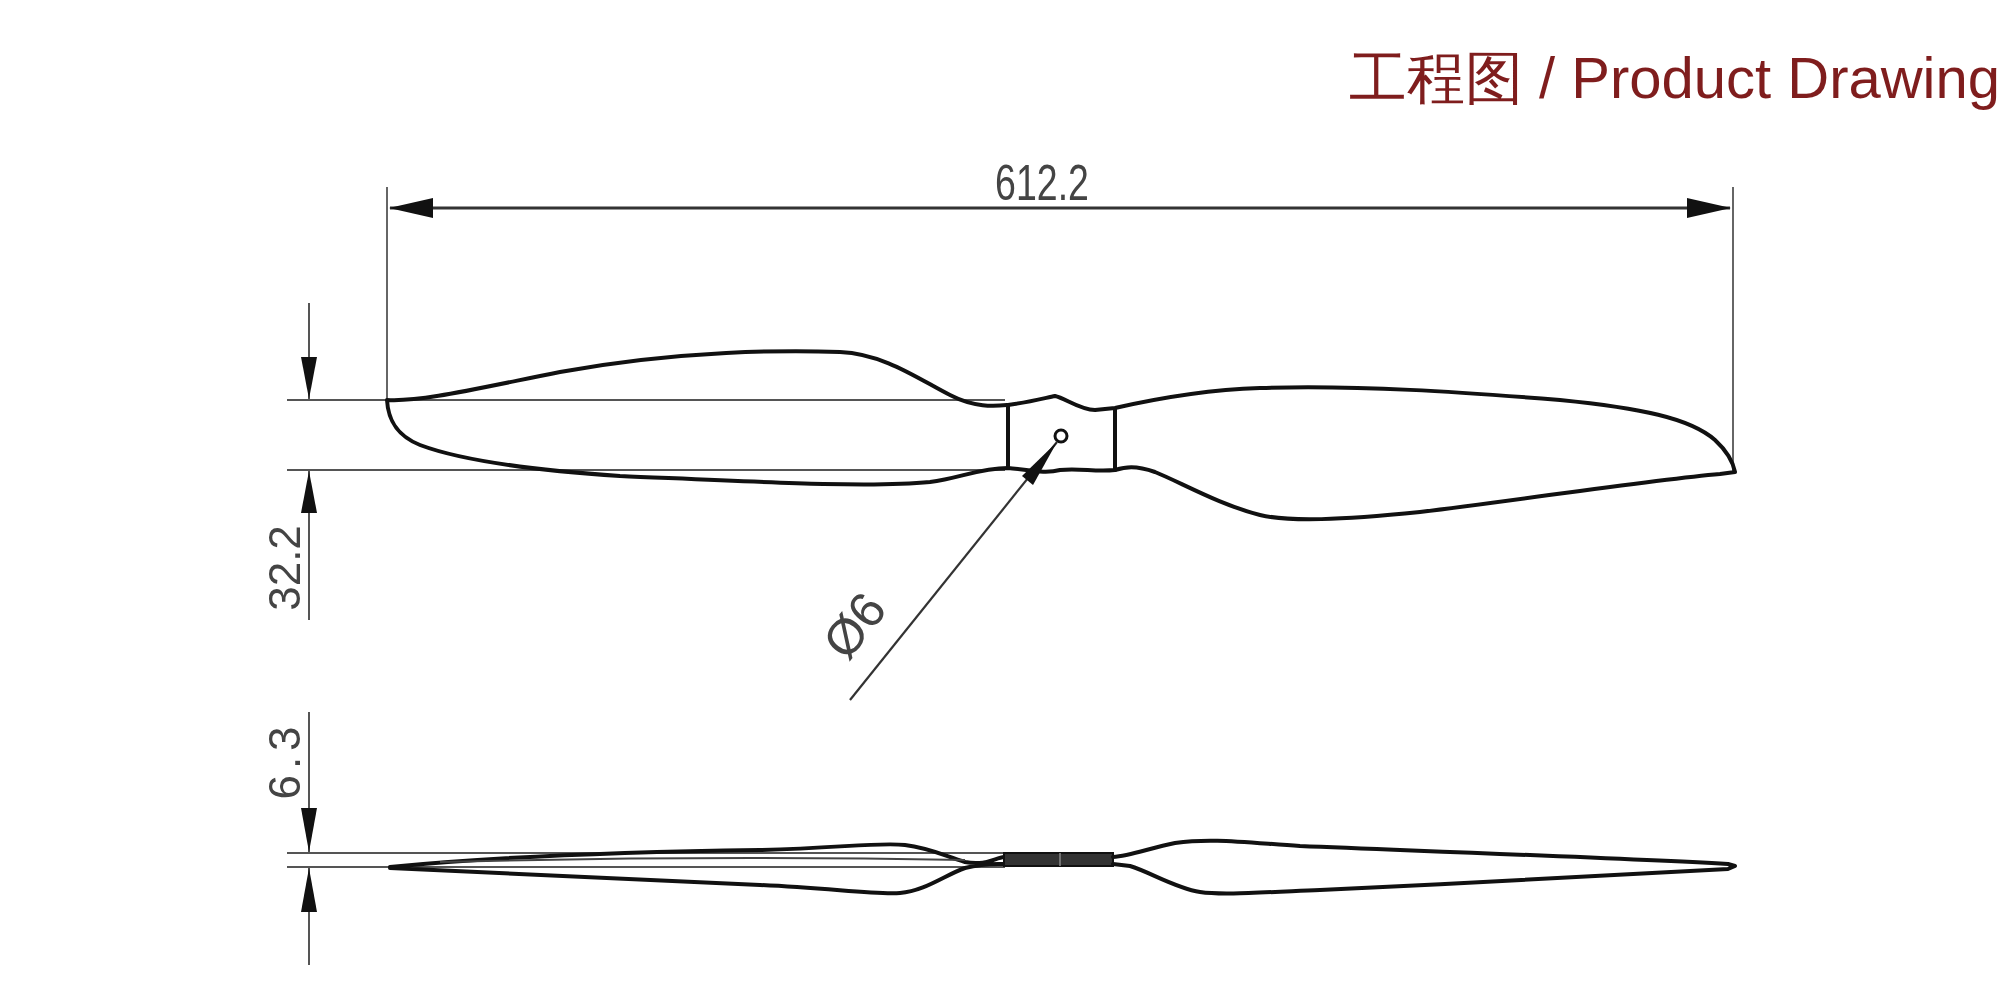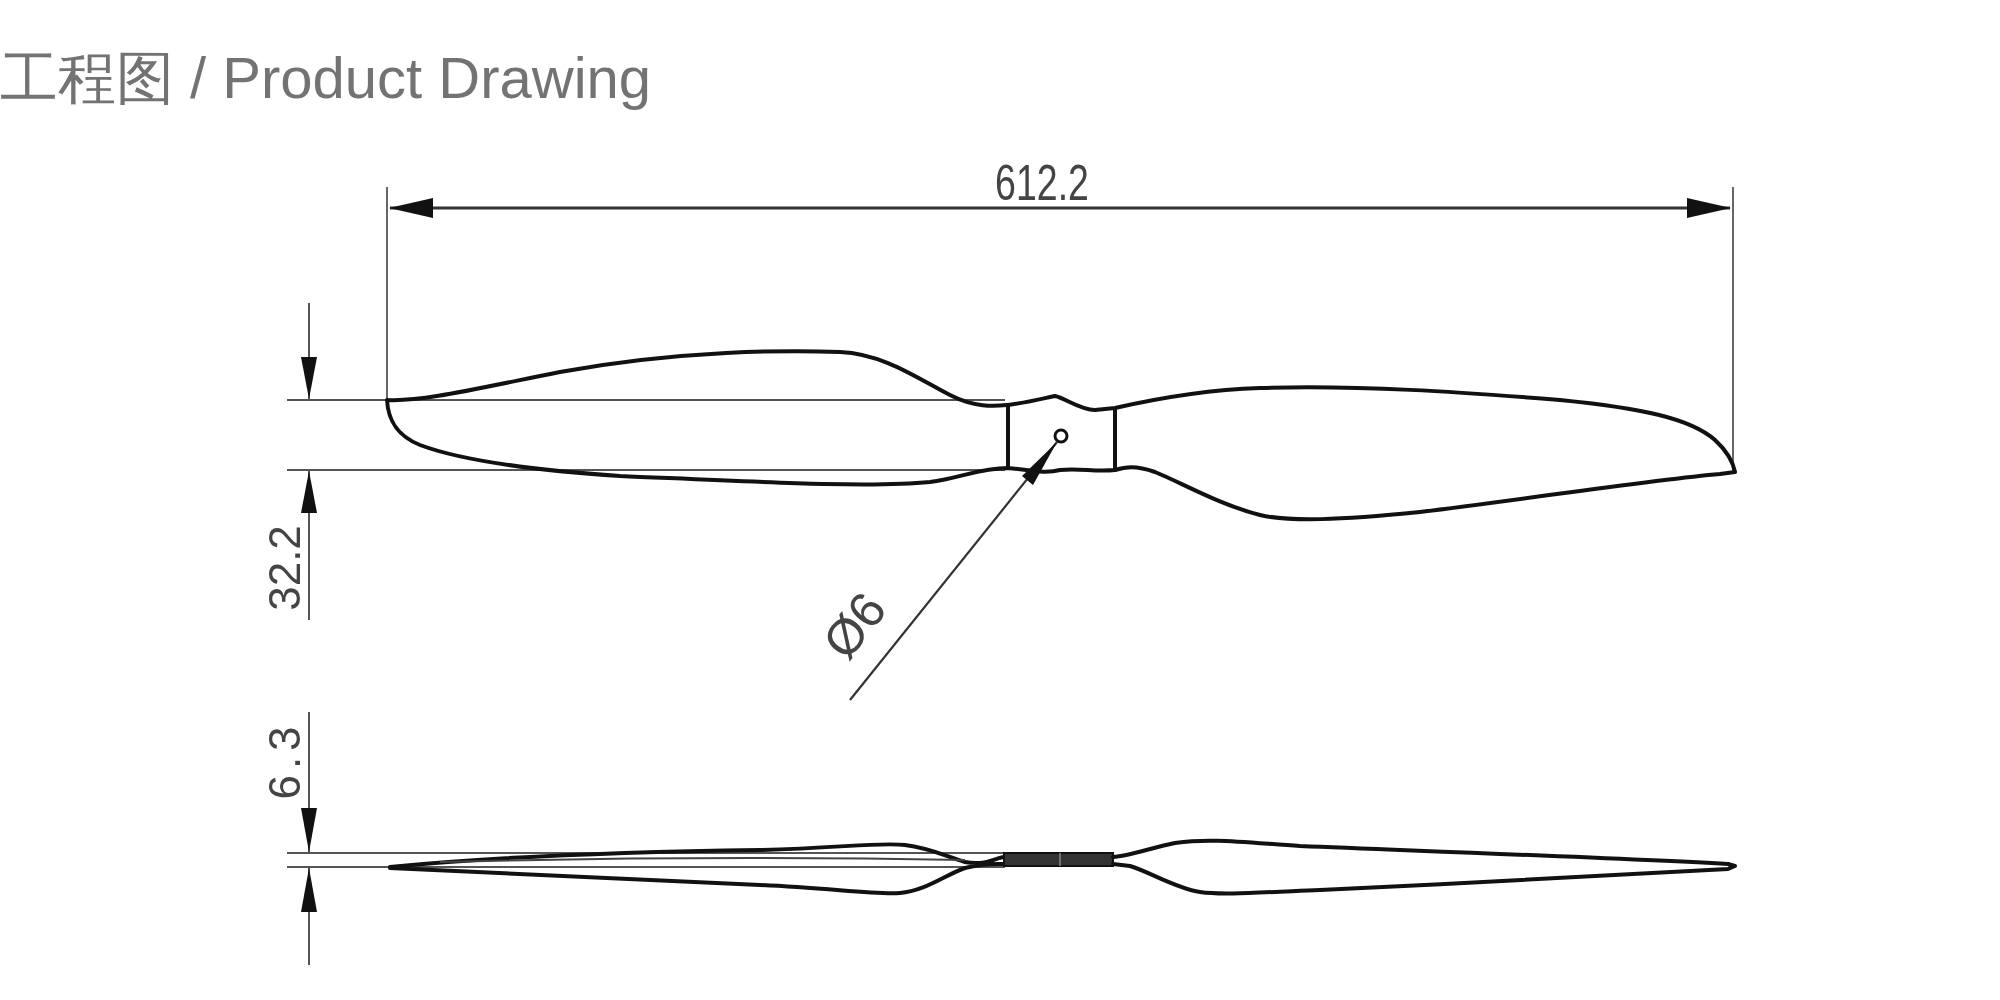--- a/index.html
+++ b/index.html
@@ -1,20 +1,20 @@
 <!DOCTYPE html>
 <html><head>
 <meta charset="utf-8">
 <style>
   html, body { margin: 0; padding: 0; background: #ffffff; }
   body { width: 2000px; height: 1000px; position: relative; overflow: hidden; font-family: "Liberation Sans", sans-serif; }
   .title {
-    position: absolute; left: 0; top: 38px; width: 2000px; text-align: left;
+    position: absolute; left: 0; top: 38px; width: 2000px; text-align: right;
     font-family: "Liberation Sans", sans-serif; font-size: 58px; line-height: 80px;
-    color: #737373; letter-spacing: 0px;
+    color: #7f1d1d; letter-spacing: 0px;
   }
   svg.drawing { position: absolute; left: 0; top: 0; }
   .dim-text { font-family: "Liberation Sans", sans-serif; fill: #444444; }
   .outline { fill: none; stroke: #111111; stroke-width: 4; stroke-linejoin: round; stroke-linecap: round; }
   .thin { fill: none; stroke: #555555; stroke-width: 2; }
   .ext { fill: none; stroke: #666666; stroke-width: 2; }
   .arrow { fill: #111111; stroke: none; }
 </style>
 </head>
 <body>

